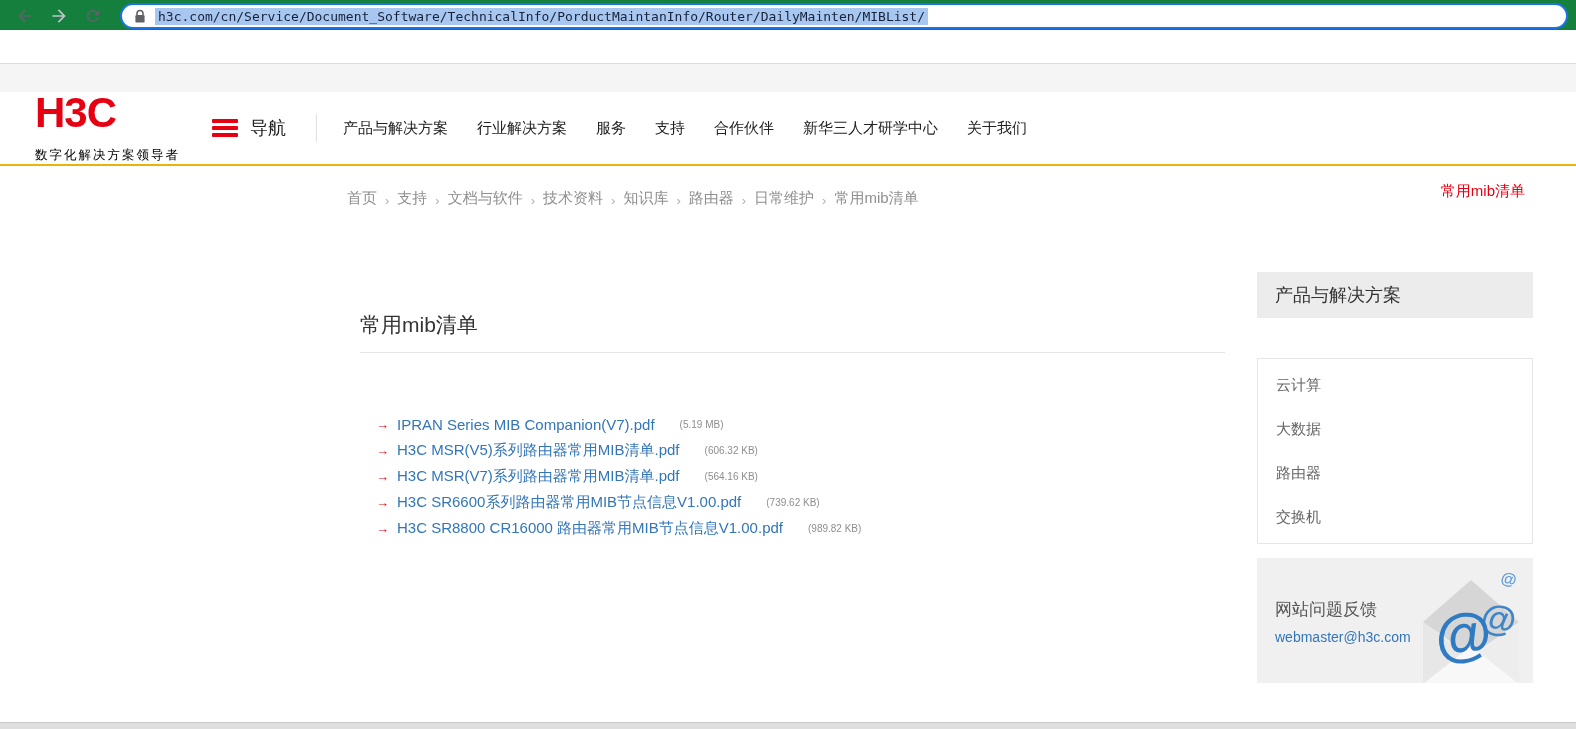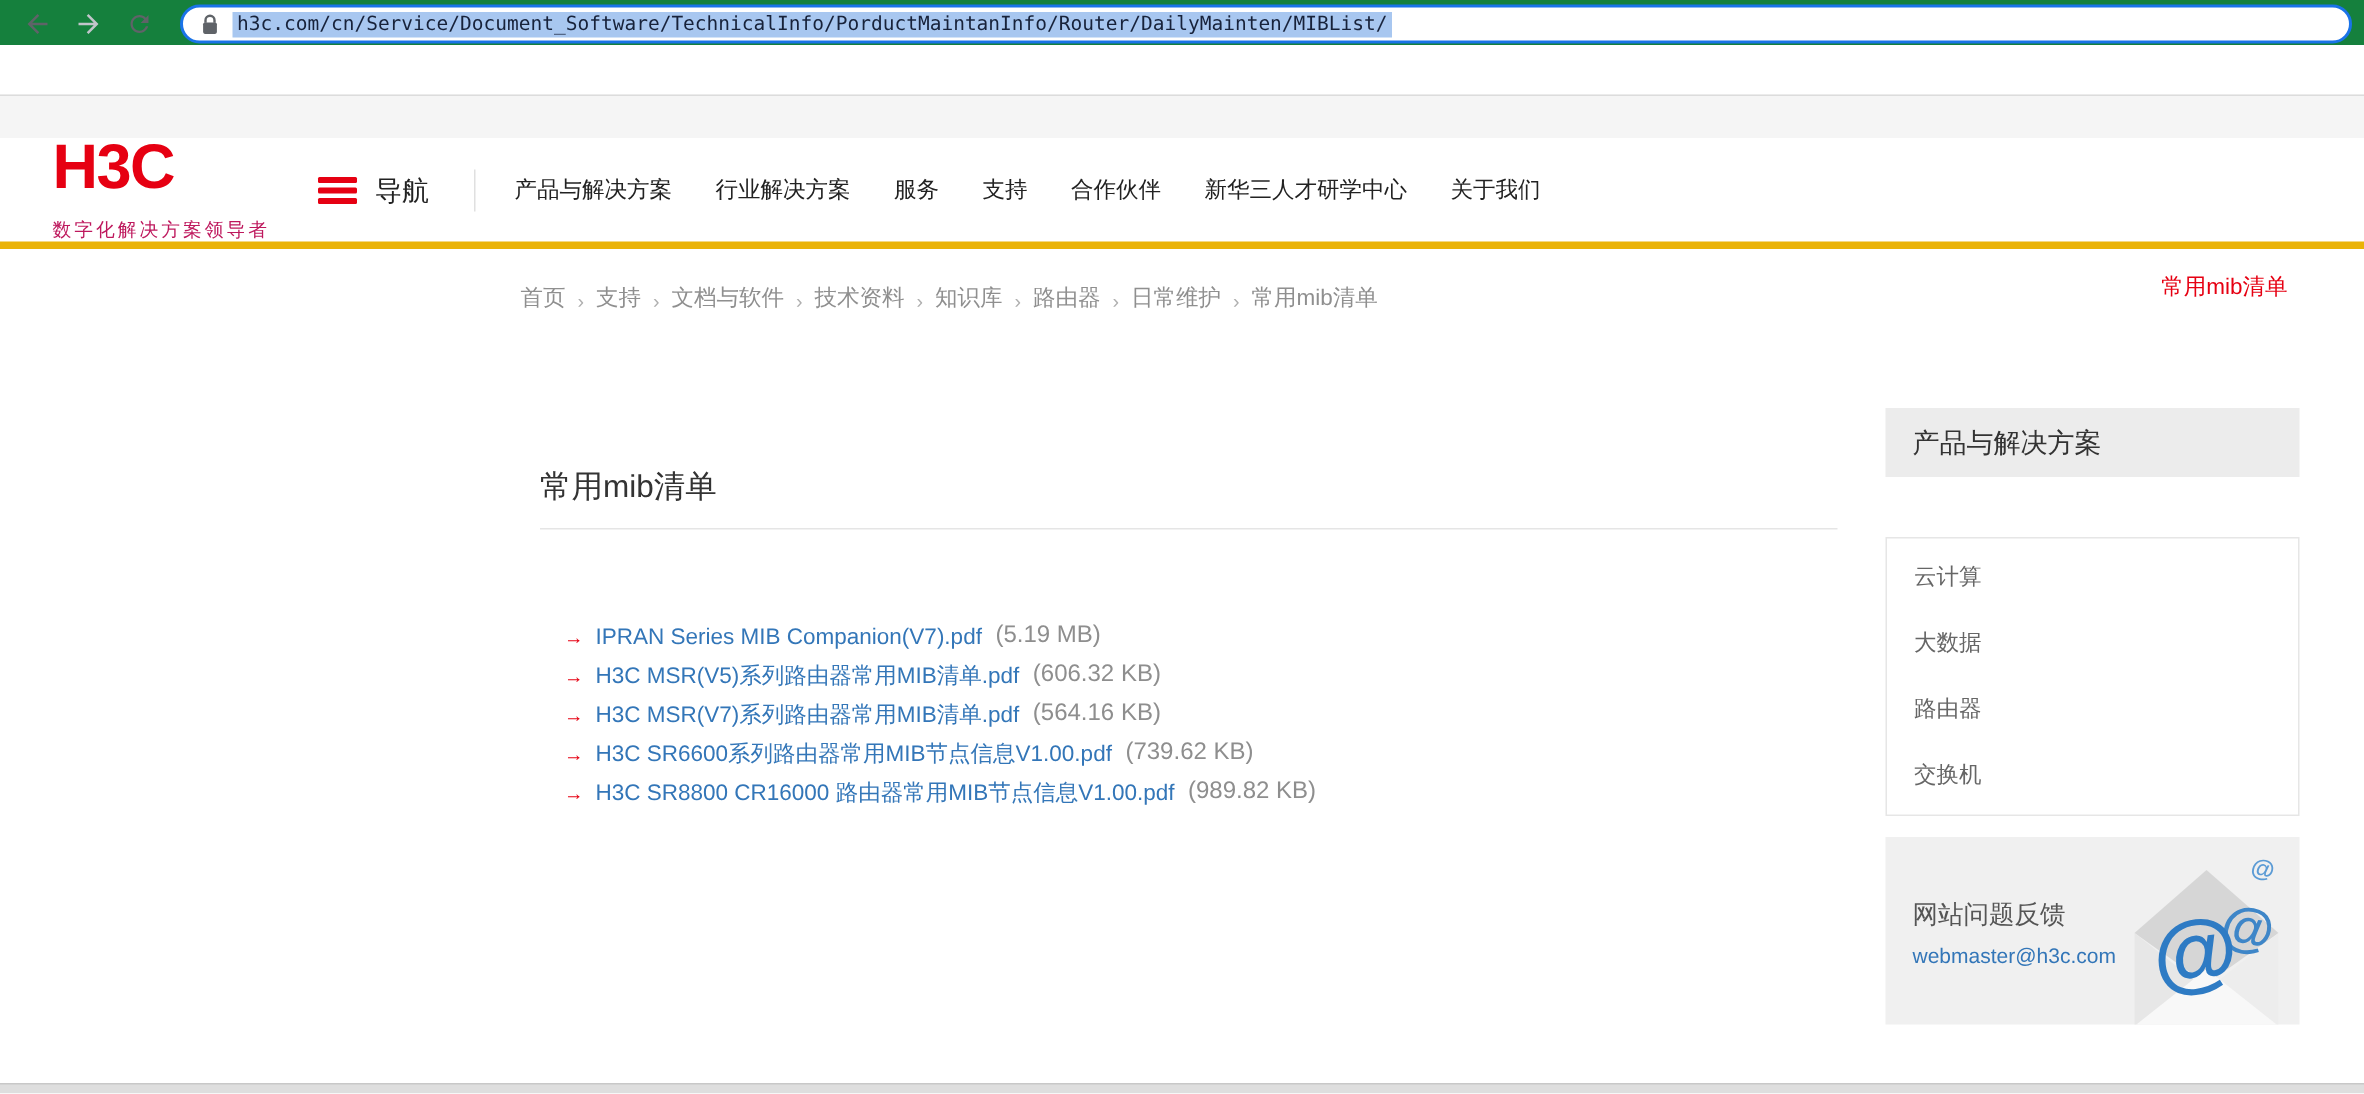--- a/index.html
+++ b/index.html
@@ -18,24 +18,24 @@
   }
   .lock-wrap { margin-right:9px; display:flex; align-items:center; }
   .url-text {
     font-family:"DejaVu Sans Mono", monospace; font-size:13px; letter-spacing:0;
     color:var(--url_text); background:var(--url_selection_bg); padding:1px 3px; white-space:nowrap;
   }
   .browser-pad { height:33px; background:#fff; }
   .bookmarks-strip { height:29px; background:#f5f5f5; border-top:1px solid #dcdcdc; }
 
   
-  .site-header { height:74px; background:#fff; border-bottom:5px solid #eab308; display:flex; align-items:center; padding-left:35px; }
+  .site-header { height:74px; background:#fff; border-bottom:2px solid #eab308; display:flex; align-items:center; padding-left:35px; }
   .logo-block { width:165px; cursor:pointer; }
   .logo-text { color:var(--brand_red); font-size:42px; font-weight:bold; letter-spacing:-1px; line-height:40px; }
-  .logo-tagline { font-size:12.5px; color:#be185d; letter-spacing:2px; margin-top:14px; white-space:nowrap; }
+  .logo-tagline { font-size:12.5px; color:#000000; letter-spacing:2px; margin-top:14px; white-space:nowrap; }
   .nav-toggle { display:flex; align-items:center; margin-left:12px; cursor:pointer; }
   .hamburger { width:26px; height:18px; display:flex; flex-direction:column; justify-content:space-between; }
   .hamburger span { display:block; height:4px; background:var(--brand_red); border-radius:1px; }
   .nav-toggle-label { font-size:18px; color:#222; margin-left:12px; }
   .nav-divider { width:1px; height:28px; background:#e0e0e0; margin:0 26px 0 30px; }
   .main-nav { display:flex; align-items:center; gap:29px; }
   .main-nav .nav-item { font-size:15px; color:#222; white-space:nowrap; cursor:pointer; text-decoration:none; }
 
   
   .breadcrumb-row { position:relative; height:64px; display:flex; align-items:center; padding-left:347px; }
@@ -46,21 +46,21 @@
   .current-label { position:absolute; right:51px; top:16px; color:var(--brand_red); font-size:15px; }
 
   
   .main-col { position:absolute; left:360px; top:312px; width:865px; }
   .page-title { font-size:21px; font-weight:400; color:#333; margin:0; line-height:25px; }
   .title-rule { border:none; border-top:1px solid #e5e5e5; margin:15px 0 0 0; }
   .file-list { list-style:none; margin:58px 0 0 0; padding:0; }
   .file-row { height:26px; display:flex; align-items:center; padding-left:16px; }
   .file-bullet { color:var(--brand_red); font-size:13px; font-weight:bold; margin-right:8px; line-height:1; }
   .file-link { color:var(--link_blue); font-size:15px; text-decoration:none; cursor:pointer; white-space:nowrap; }
-  .file-size { color:#8e8e8e; font-size:16px; margin-left:9px; white-space:nowrap; }
+  .file-size { color:#8e8e8e; font-size:10px; margin-left:25px; white-space:nowrap; }
 
   
   .sidebar-col { position:absolute; left:1257px; top:272px; width:276px; }
   .sidebar-header { height:46px; background:var(--box_gray); display:flex; align-items:center; padding-left:18px; font-size:18px; color:#333; }
   .sidebar-list { margin-top:40px; border:1px solid var(--border_gray); padding:4px 0; background:#fff; }
   .sidebar-item { height:44px; line-height:44px; padding-left:18px; font-size:15px; color:#666; cursor:pointer; }
   .feedback-box { margin-top:14px; height:125px; background:var(--feedback_gray); position:relative; padding:40px 0 0 18px; overflow:hidden; }
   .feedback-title { font-size:17px; color:#555; }
   .feedback-email { font-size:14px; color:var(--link_blue); margin-top:8px; display:inline-block; text-decoration:none; cursor:pointer; }
   .envelope-wrap { position:absolute; right:4px; top:6px; width:120px; height:120px; }

